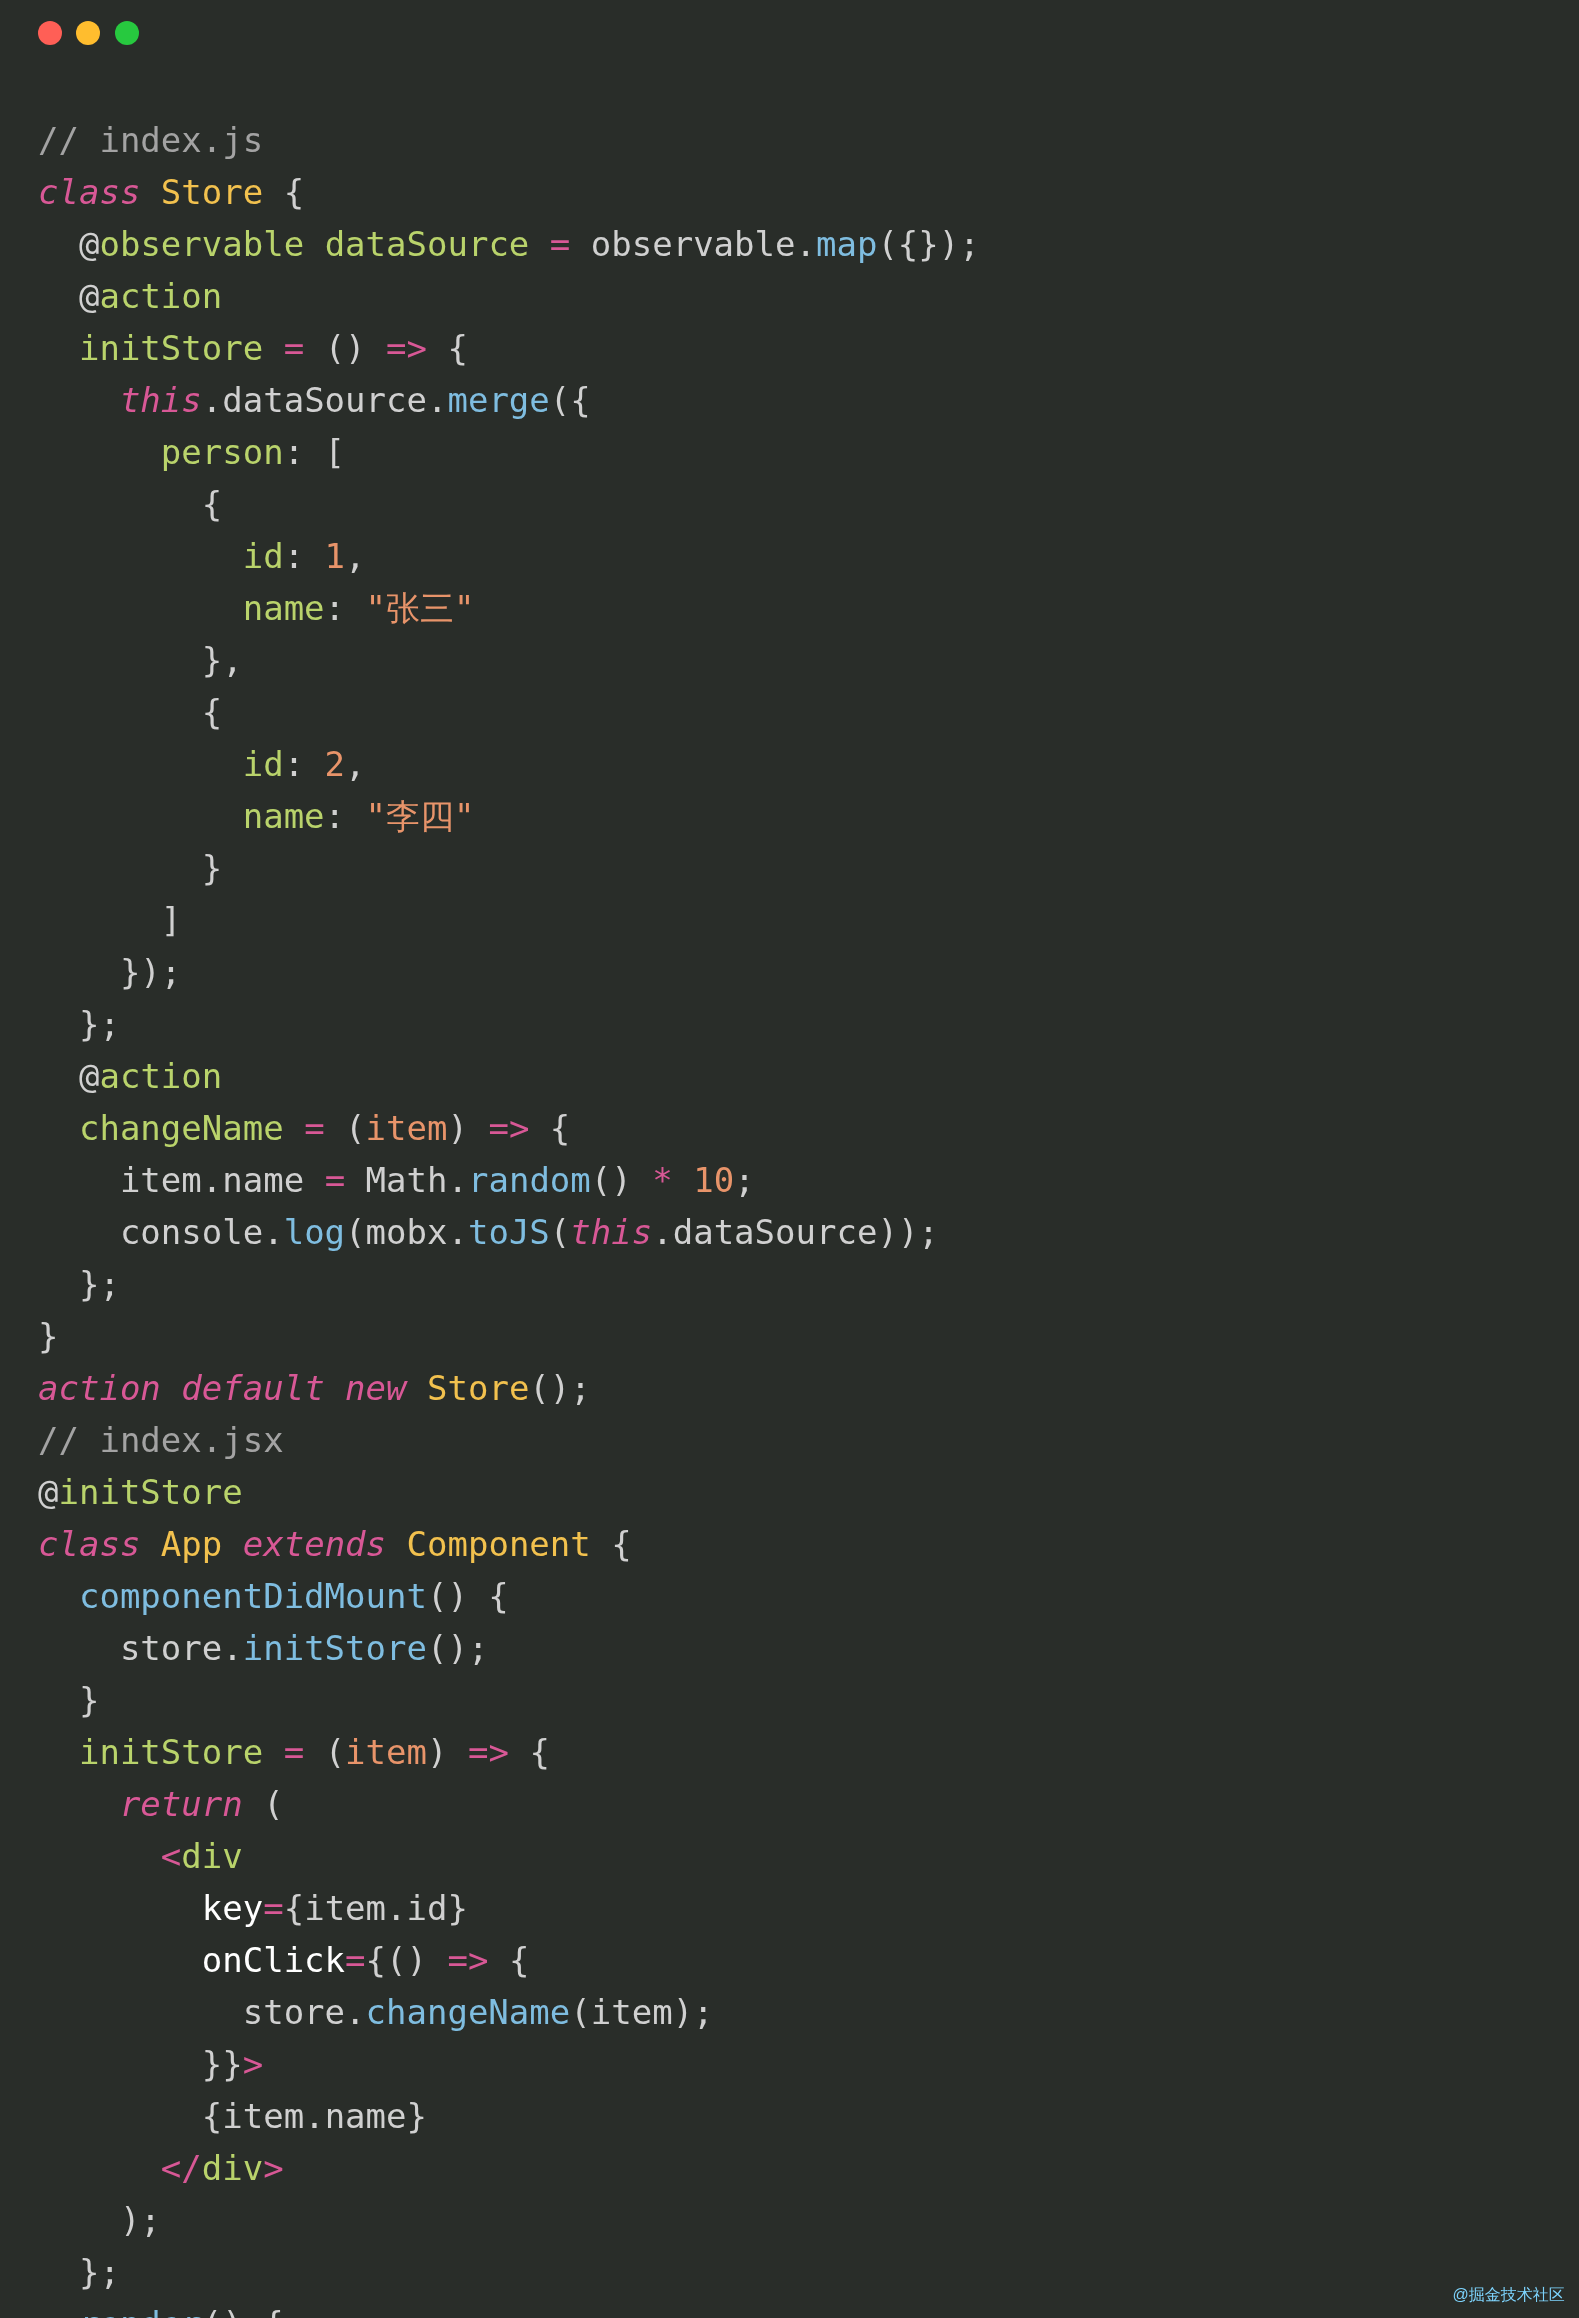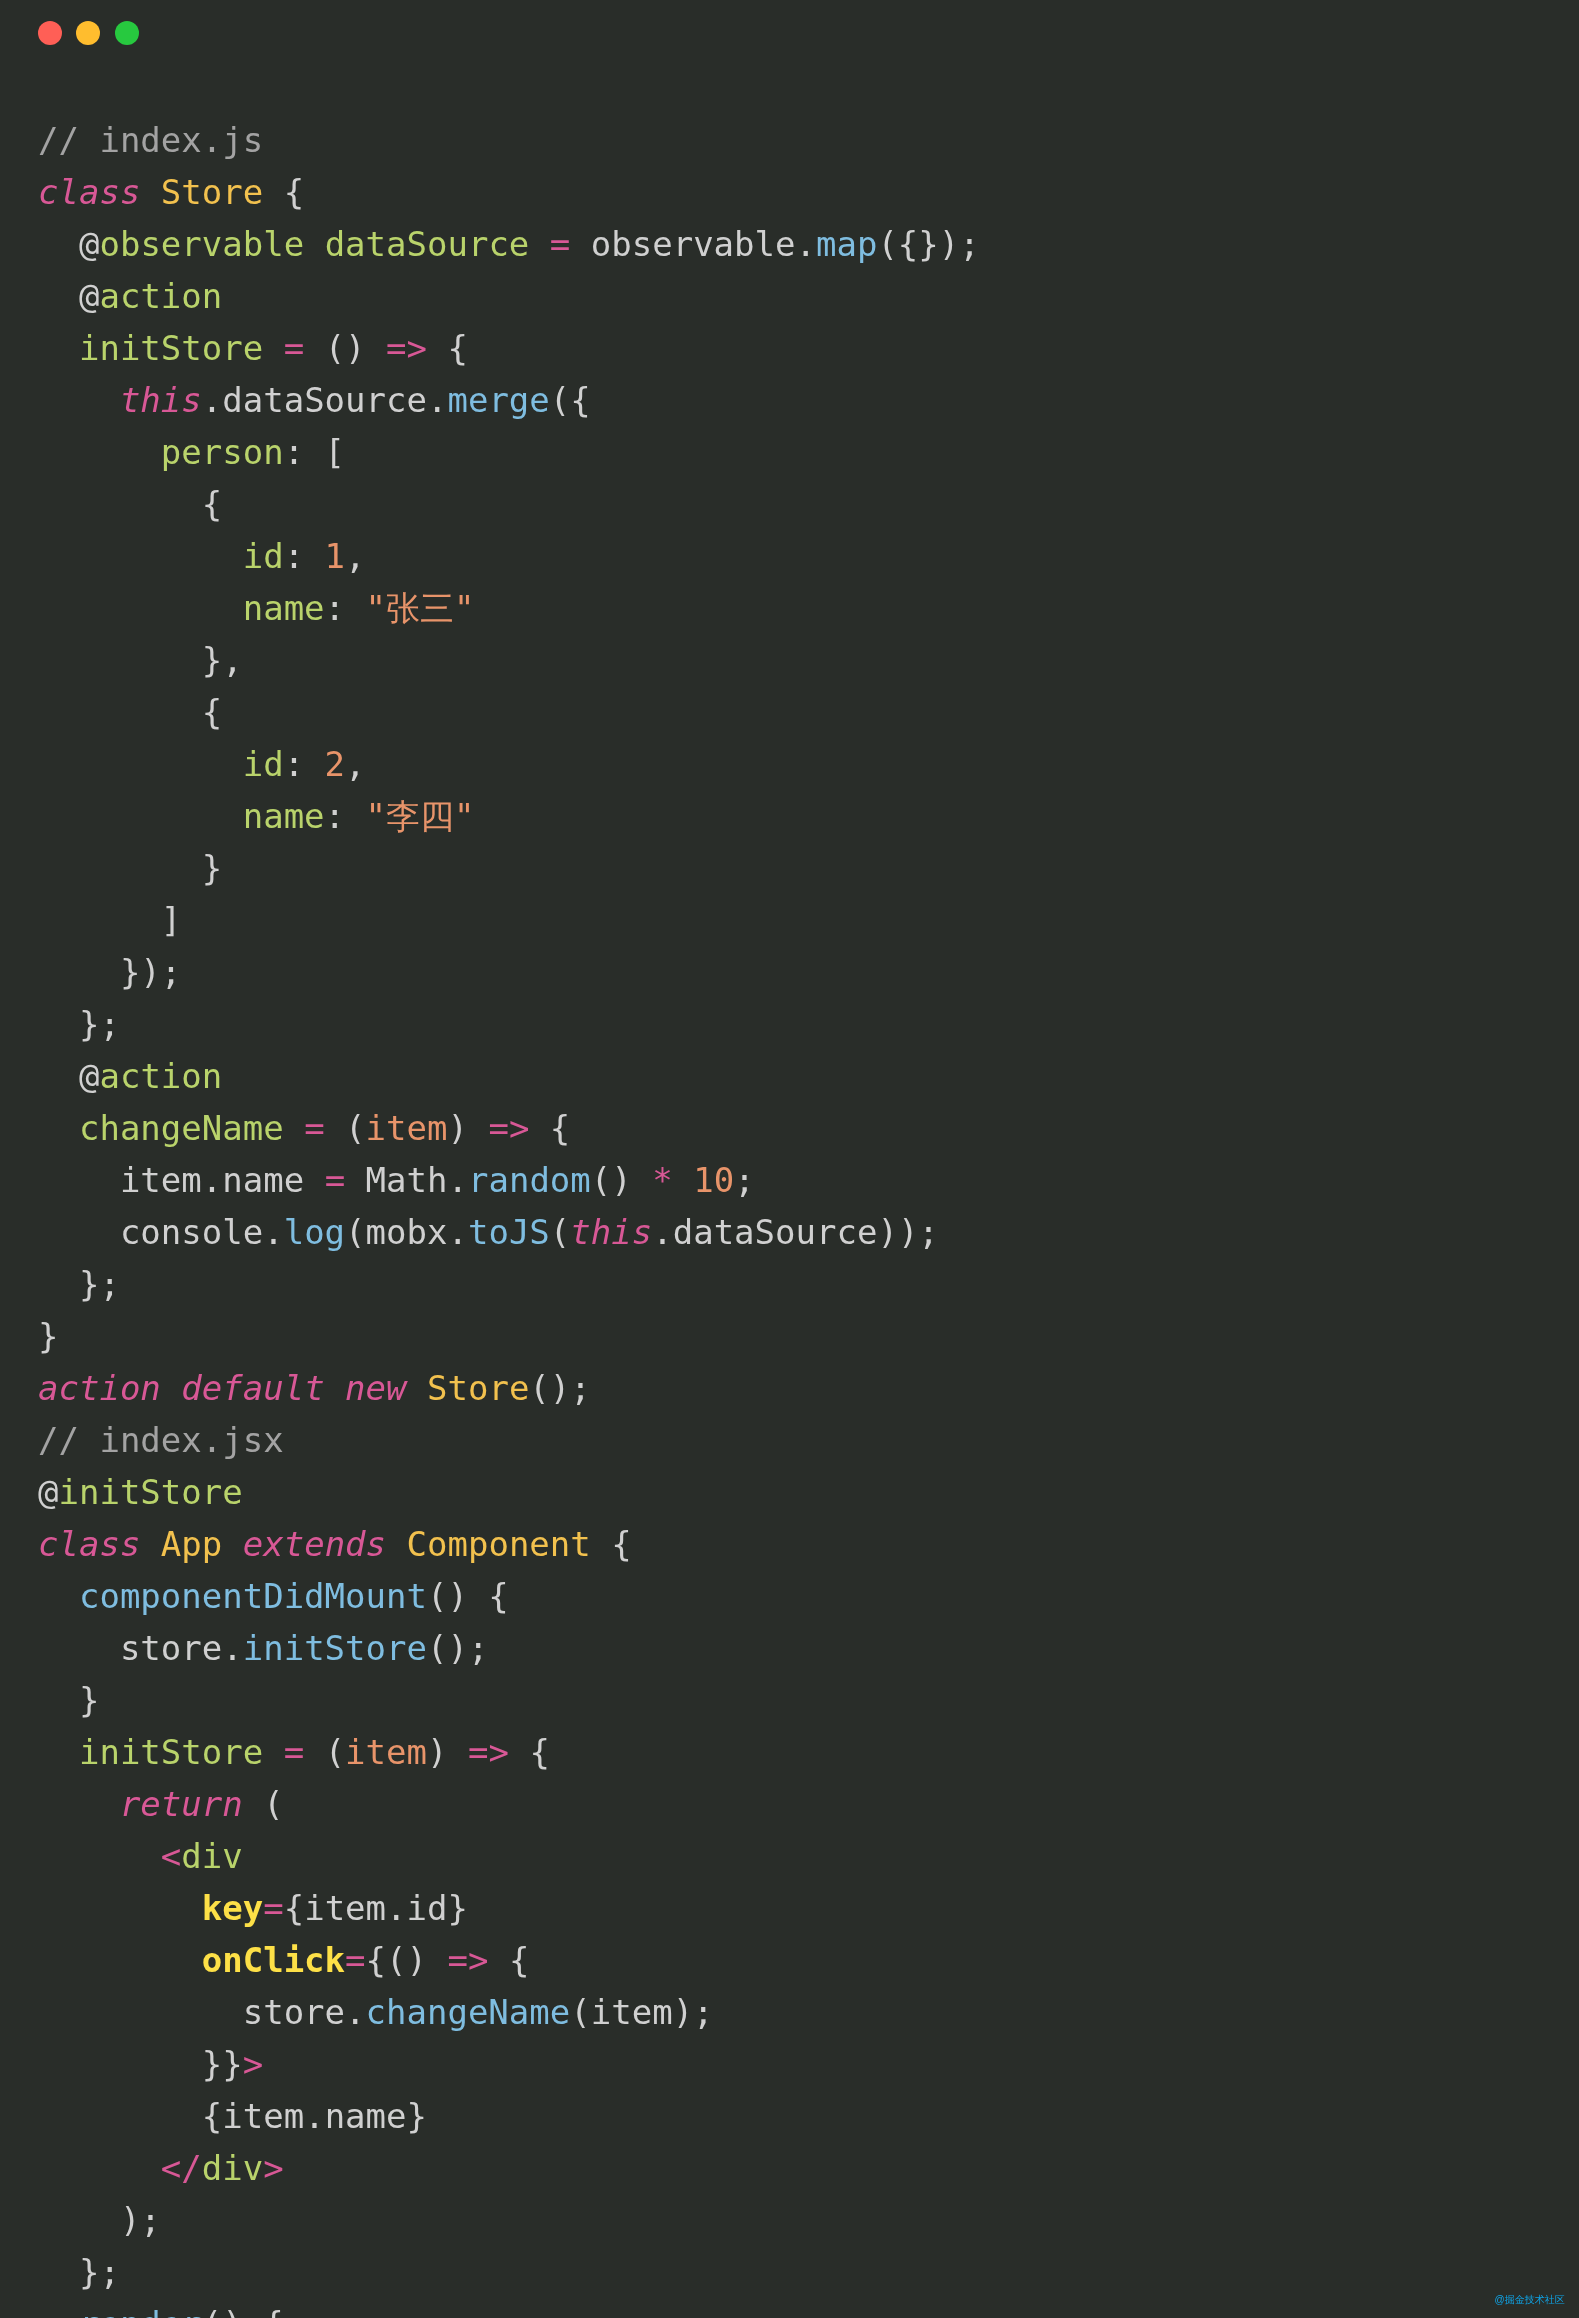--- a/index.html
+++ b/index.html
@@ -34,40 +34,40 @@
     font-family: inherit;
     font-size: 34px;
     line-height: 1.53;
     white-space: pre;
     color: #d0d0d0;
   }
   .watermark {
     position: absolute;
     right: 14.3px;
     bottom: 10.7px;
-    font-size: 10px;
-    color: #0ea5e9;
+    font-size: 16px;
+    color: #7dd3fc;
     font-family: sans-serif;
   }
   
   .c-comment { color: #a3a3a3; }
   .c-keyword { color: #d85896; font-style: italic; }         
   .c-classname { color: #f2c14e; }       
   .c-decorator { color: #d0d0d0; }
   .c-decname   { color: #b9d36b; }       
   .c-prop      { color: #b9d36b; }       
   .c-method    { color: #7fbde0; margin-top: 30px; }       
   .c-num       { color: #e8946a; }
   .c-str       { color: #e8946a; }
   .c-var       { color: #e8946a; }       
   .c-op        { color: #d85896; }       
   .c-punc      { color: #d0d0d0; }
   .c-jsx-tag   { color: #d85896; }       
   .c-jsx-name  { color: #b9d36b; }       
-  .c-jsx-attr  { color: #fde047; font-weight: bold; }       
+  .c-jsx-attr  { color: #ffffff; }       
   .c-ident     { color: #d0d0d0; }       
 </style>
 </head>
 <body>
 
 <div class="window">
   <div class="titlebar">
     <div class="dot red"></div>
     <div class="dot yellow"></div>
     <div class="dot green"></div>

